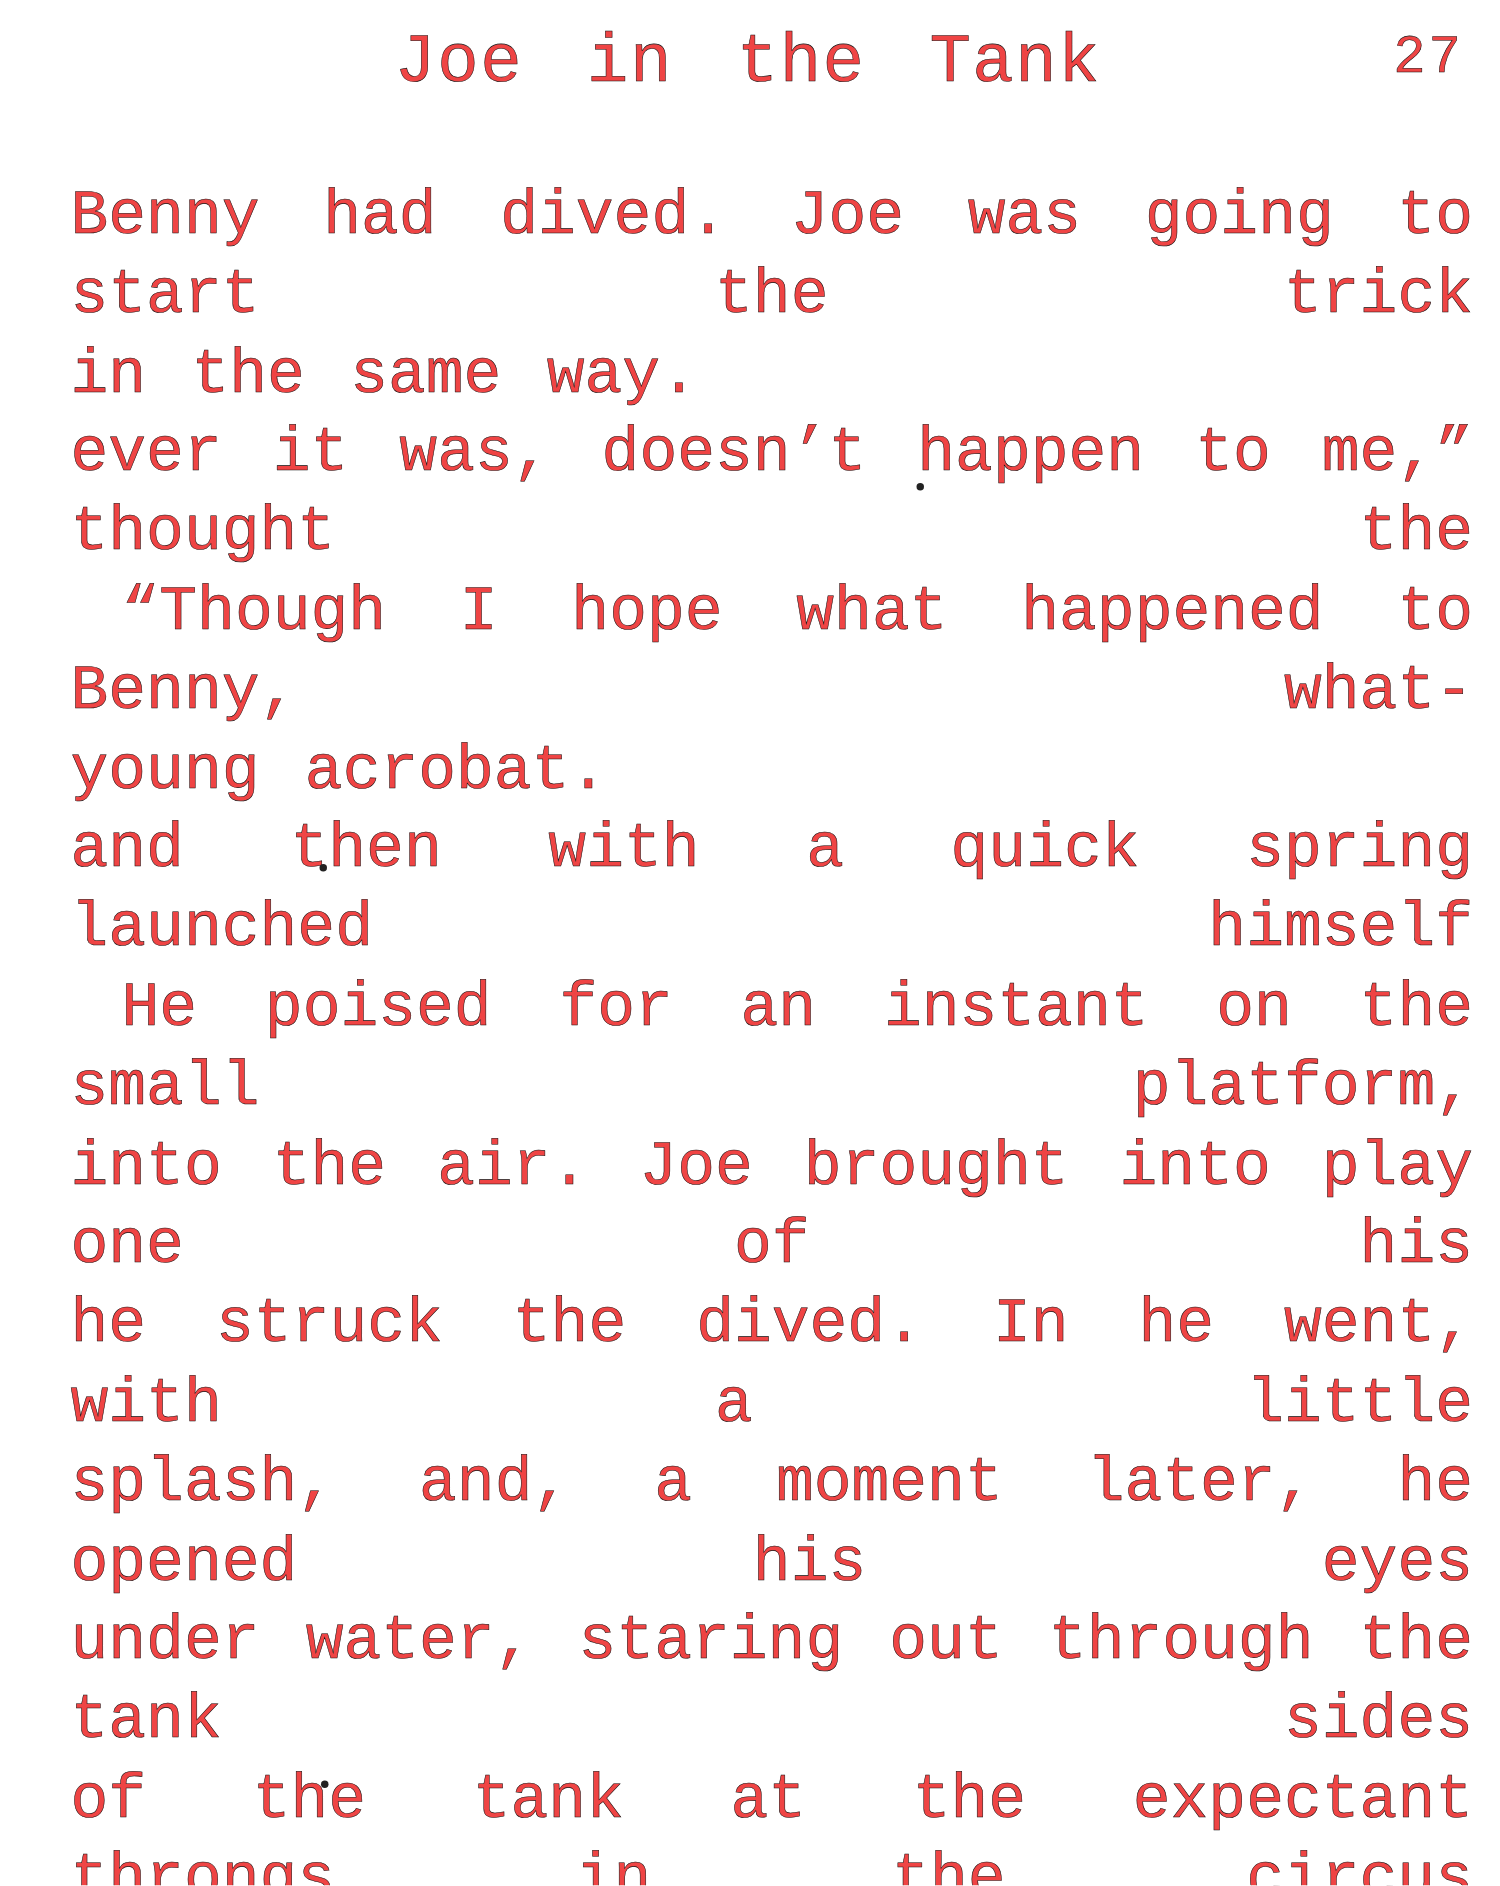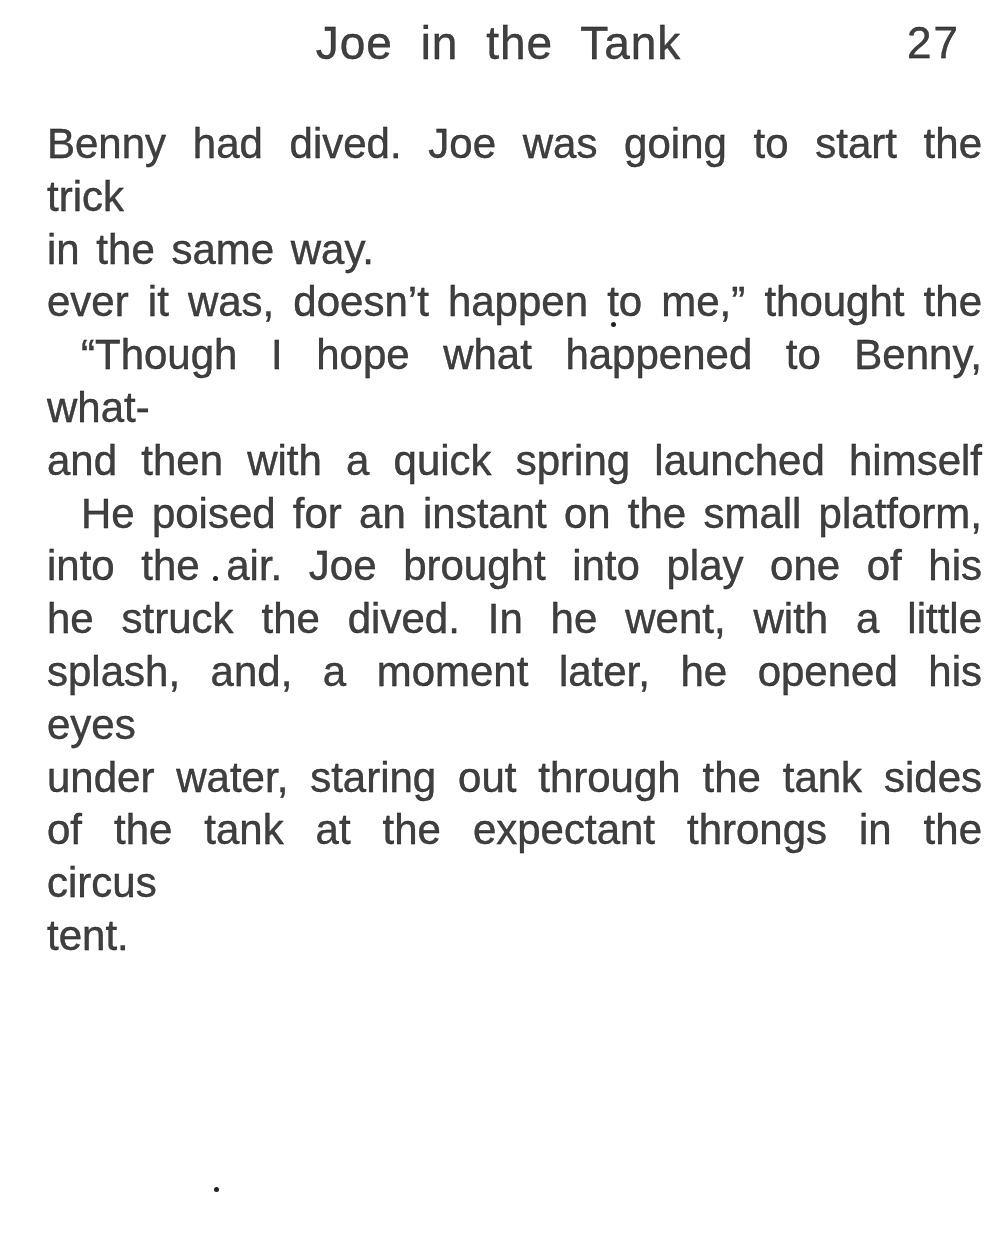--- a/index.html
+++ b/index.html
@@ -6,22 +6,22 @@
     margin: 0;
     padding: 0;
     background: #ffffff;
   }
   .page {
     position: relative;
     width: 997px;
     height: 1257px;
     background: #ffffff;
     overflow: hidden;
-    font-family: Liberation Sans, sans-serif;
-    color: #404040;
+    font-family: Liberation Mono, monospace;
+    color: #ef4444;
     -webkit-text-stroke: 0.35px #0d0d0d;
   }
   .header {
     position: absolute;
     top: 16px;
     left: 15px;
     right: 15px;
     height: 60px;
   }
   .running-head {
@@ -29,23 +29,23 @@
     left: 0;
     right: 0;
     text-align: center;
     font-size: 46px;
     word-spacing: 14px;
     letter-spacing: 1px;
     white-space: nowrap;
   }
   .page-number {
     position: absolute;
-    right: 22px;
+    right: 6px;
     top: 2px;
-    font-size: 44px;
+    font-size: 36px;
     letter-spacing: 2px;
   }
   .body-text {
     position: absolute;
     top: 118px;
     left: 15px;
     right: 15px;
     font-size: 42px;
     line-height: 52.8px;
     word-spacing: 5px;
@@ -79,20 +79,21 @@
   <div class="header">
     <span class="running-head">Joe in the Tank</span>
     <span class="page-number">27</span>
   </div>
 
   <div class="body-text">
     <div class="line">Benny had dived.  Joe was going to start the trick</div>
     <div class="line para-end">in the same way.</div>
     <div class="line">ever it was, doesn’t happen to me,” thought the</div>
     <div class="line indent">“Though I hope what happened to Benny, what-</div>
+    <div class="line para-end">young acrobat.</div>
     <div class="line">and then with a quick spring launched himself</div>
     <div class="line indent">He poised for an instant on the small platform,</div>
     <div class="line">into the air.  Joe brought into play one of his</div>
     <div class="line">he struck the dived.  In he went, with a little</div>
     <div class="line">splash, and, a moment later, he opened his eyes</div>
     <div class="line">under water, staring out through the tank sides</div>
     <div class="line">of the tank at the expectant throngs in the circus</div>
     <div class="line para-end">tent.</div>
   </div>
 

